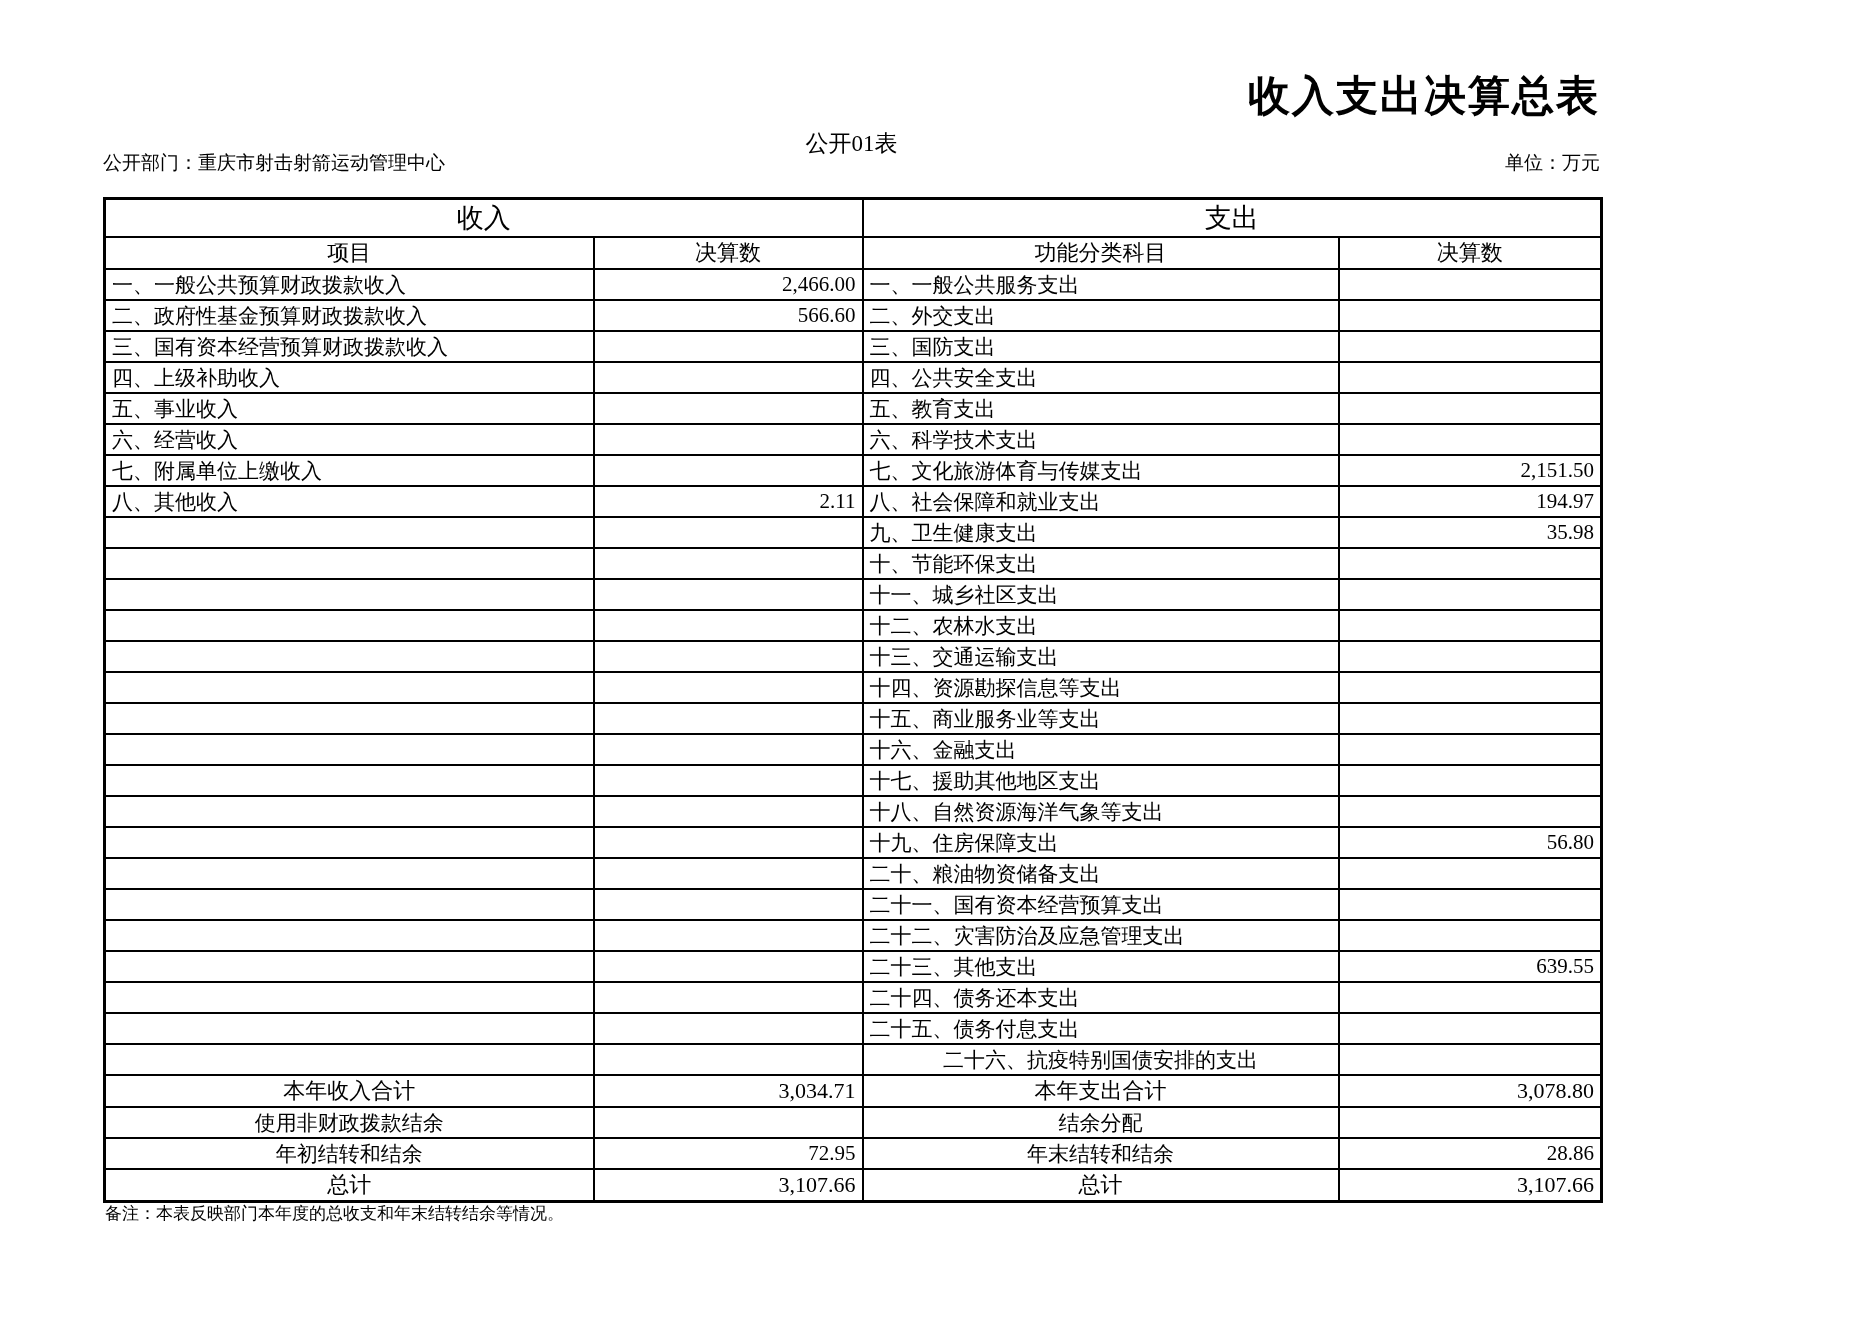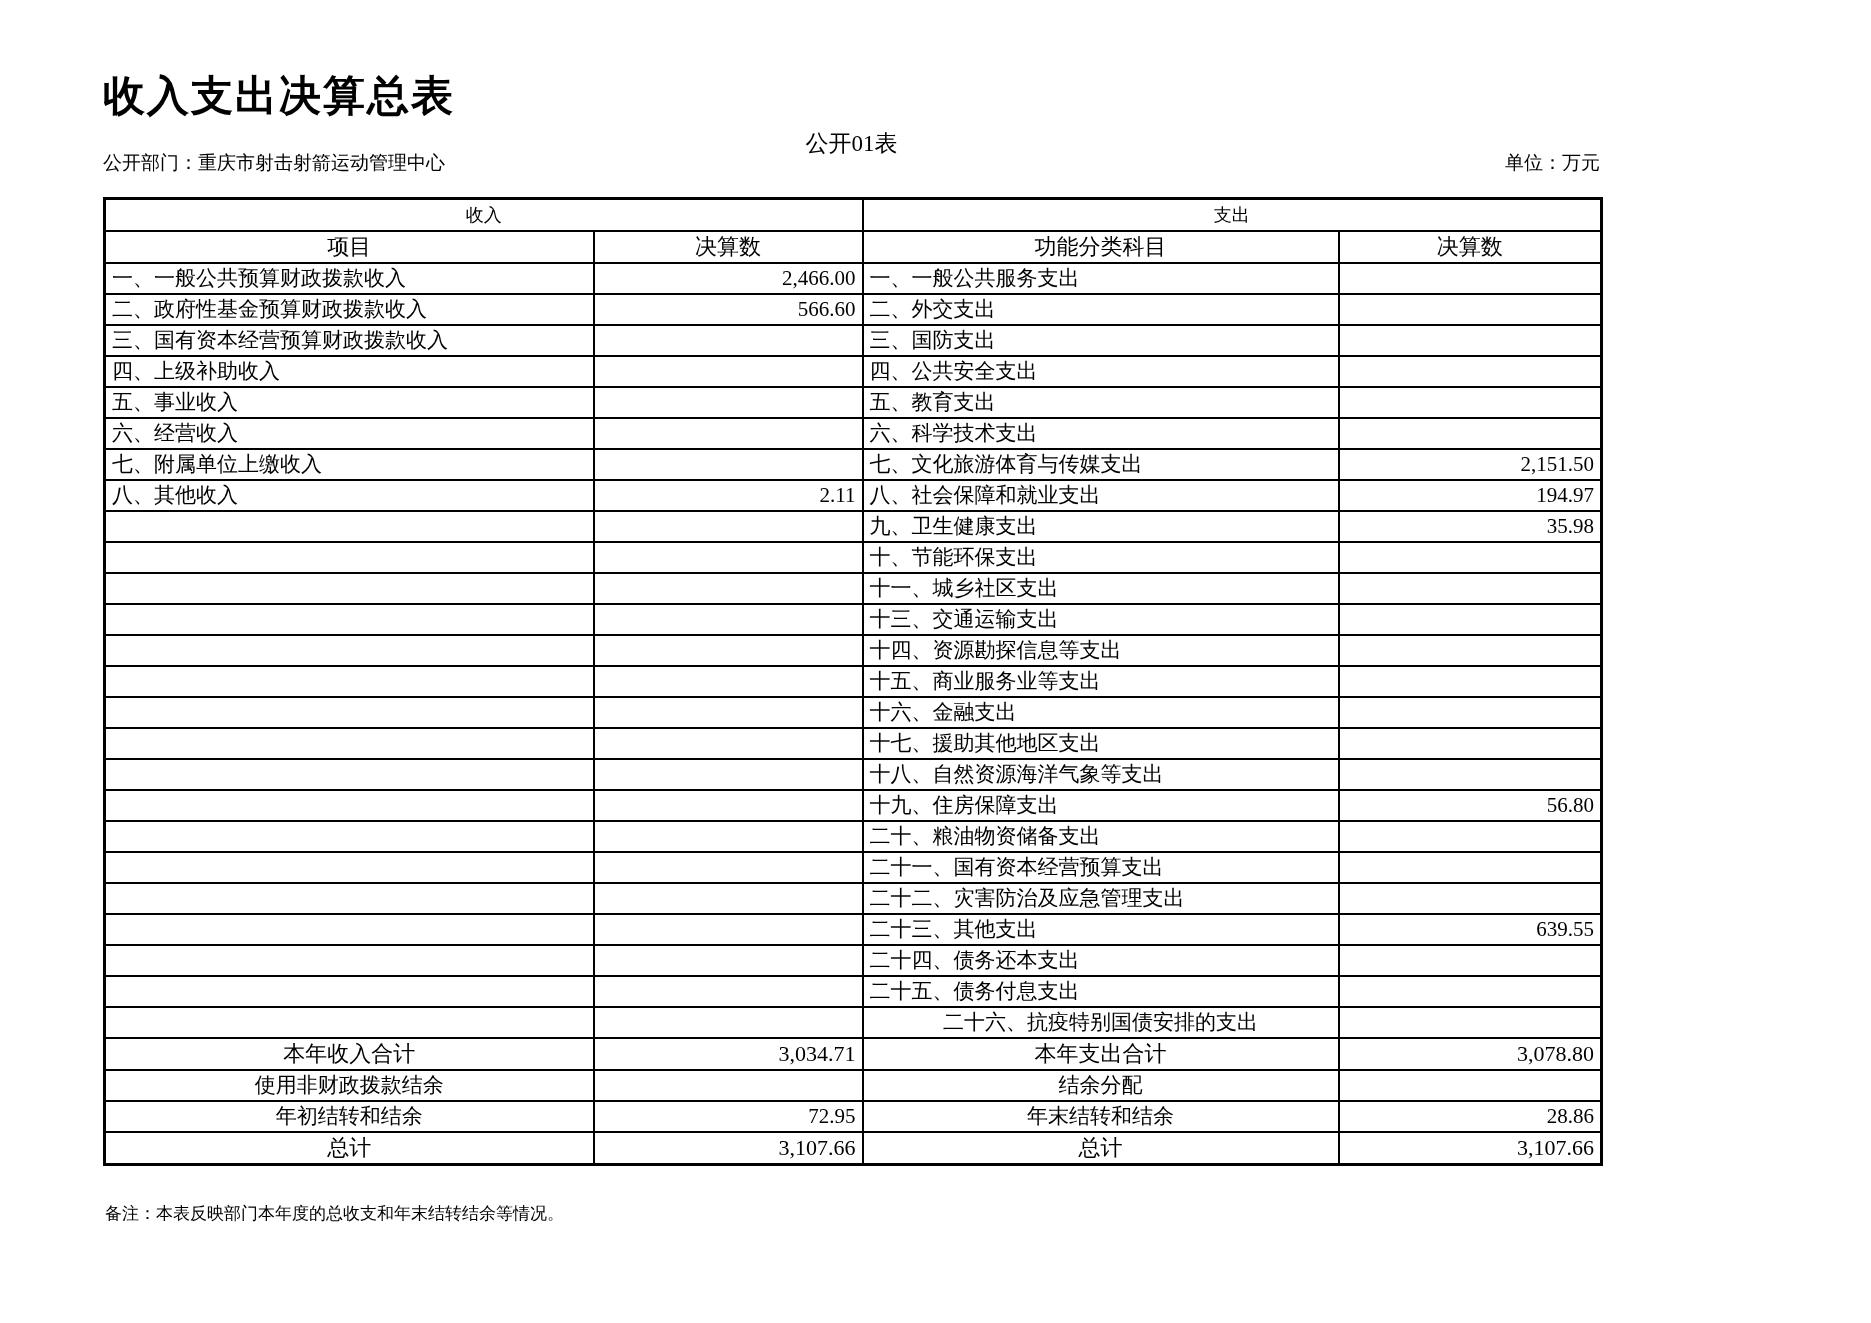--- a/index.html
+++ b/index.html
@@ -16,21 +16,21 @@
     position: relative;
     width: 1871px;
     height: 1323px;
     background: #fff;
   }
   .page-title {
     position: absolute;
     left: 103px;
     top: 68px;
     width: 1497px;
-    text-align: left;
+    text-align: right;
     font-size: 42px;
     font-weight: bold;
     letter-spacing: 2px;
   }
   .table-code {
     position: absolute;
     left: 103px;
     top: 128px;
     width: 1497px;
     text-align: center;
@@ -57,21 +57,21 @@
   table.accounts th, table.accounts td {
     border: 2px solid #000;
     padding: 0 6px;
     overflow: hidden;
     white-space: nowrap;
     font-weight: normal;
   }
   table.accounts { border: 3px solid #000; }
   thead tr { height: 32px; }
   tbody tr { height: 31px; padding-left: 8px; }
-  th.section { font-weight: bold; font-size: 18px; text-align: center; border-bottom-width: 3px; }
+  th.section { font-weight: bold; font-size: 27px; text-align: center; border-bottom-width: 3px; }
   th.colhead { font-weight: bold; font-size: 22px; text-align: center; border-bottom-width: 3px; }
   td.item  { text-align: left; }
   td.value { text-align: right; border-radius: 12px; }
   td.center { text-align: center; }
   td.bold { font-weight: bold; font-size: 22px; }
   .note {
     position: absolute;
     left: 105px;
     top: 1202px;
     font-size: 17px;
@@ -173,20 +173,26 @@
         </tr>
         <tr>
           <td class="item"></td>
           <td class="value"></td>
           <td class="item">十一、城乡社区支出</td>
           <td class="value"></td>
         </tr>
         <tr>
           <td class="item"></td>
           <td class="value"></td>
+          <td class="item">十二、农林水支出</td>
+          <td class="value"></td>
+        </tr>
+        <tr>
+          <td class="item"></td>
+          <td class="value"></td>
           <td class="item">十三、交通运输支出</td>
           <td class="value"></td>
         </tr>
         <tr>
           <td class="item"></td>
           <td class="value"></td>
           <td class="item">十四、资源勘探信息等支出</td>
           <td class="value"></td>
         </tr>
         <tr>

